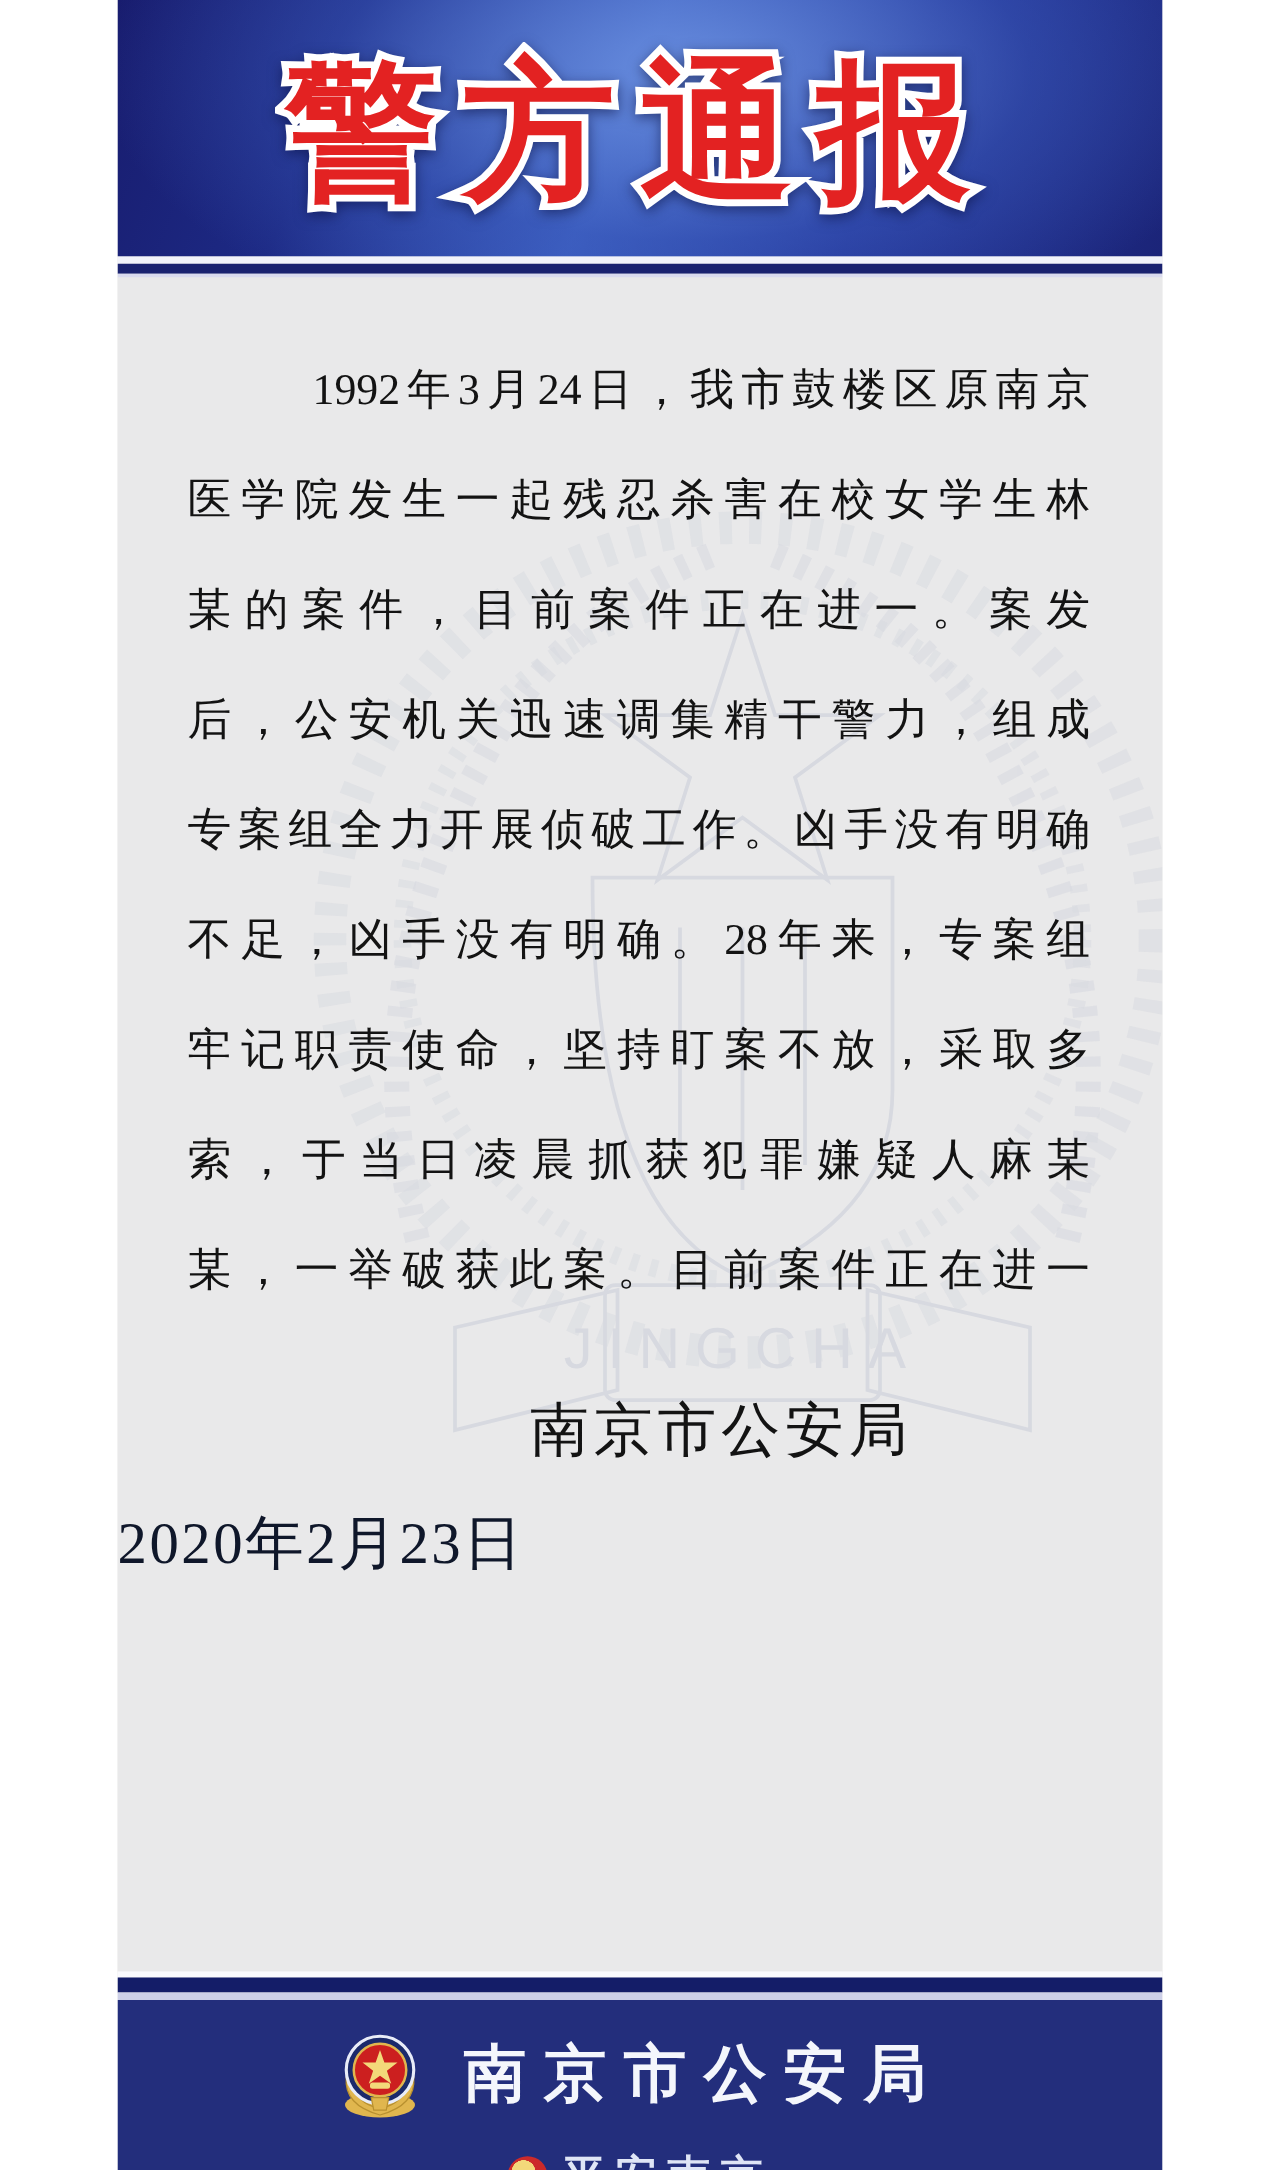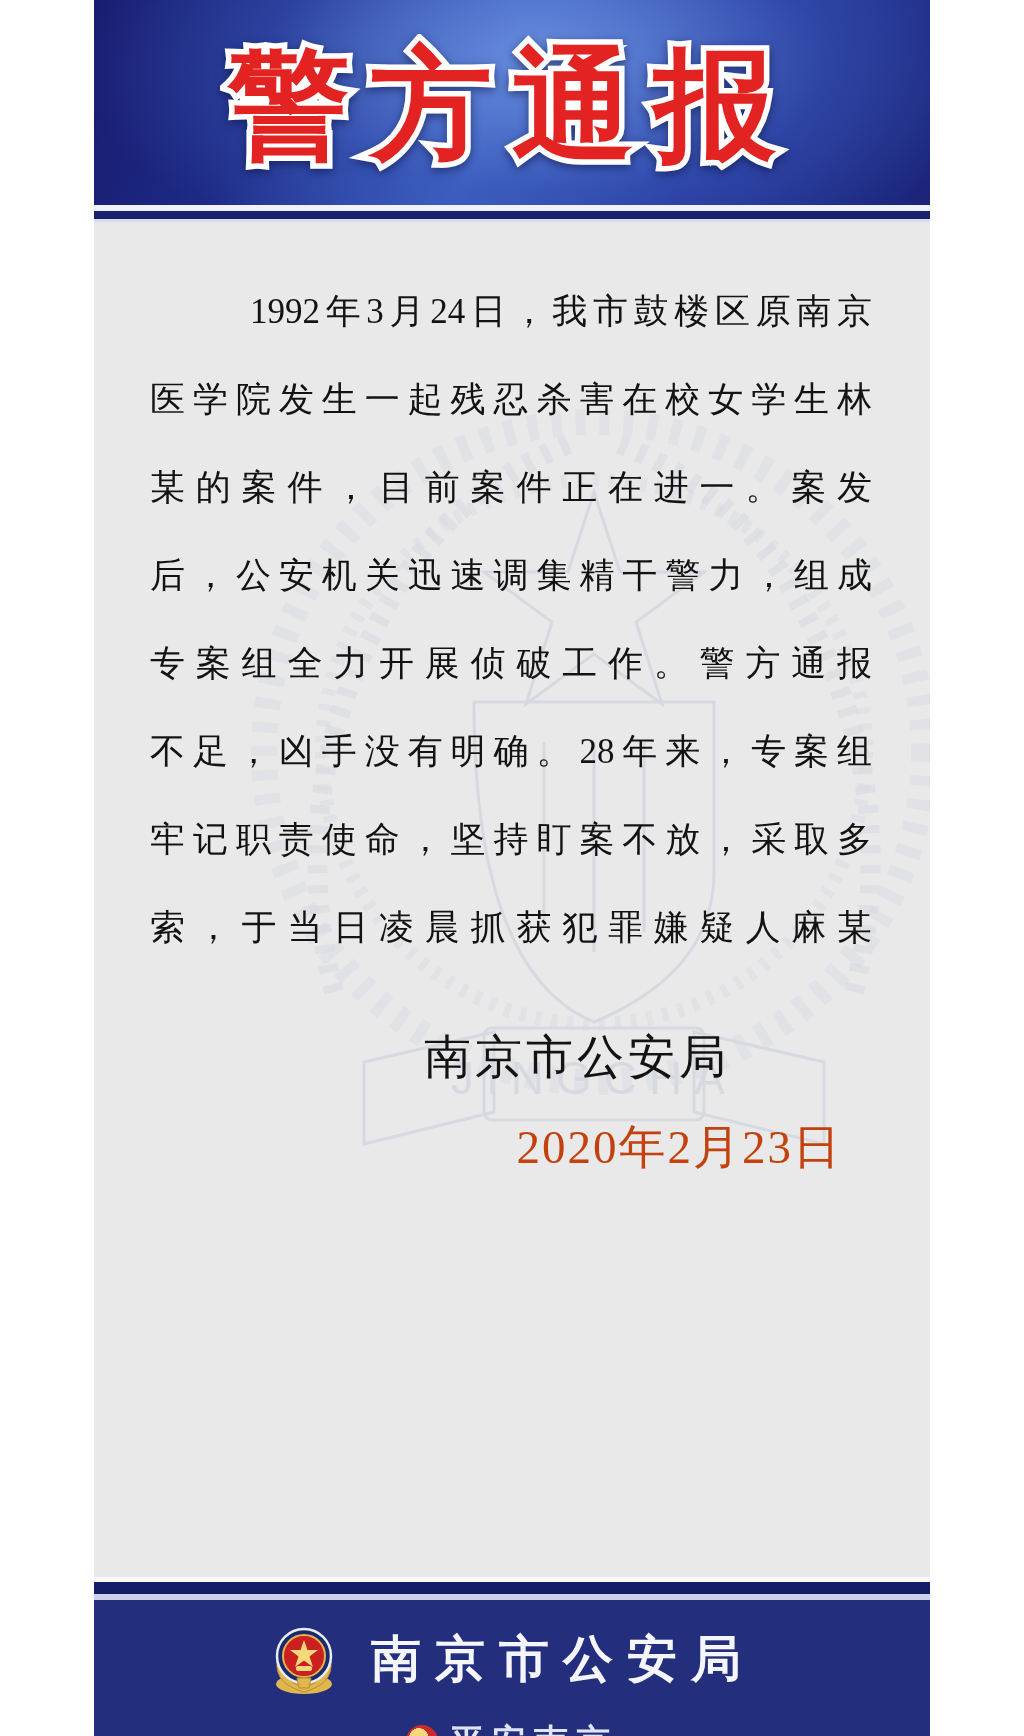--- a/index.html
+++ b/index.html
@@ -55,22 +55,22 @@
   }
   .pline.indent{text-indent:100px;}
   .pline.short{text-align:left;text-align-last:left;letter-spacing:6px;}
   .signature{
     position:relative;z-index:2;margin-top:40px;
     padding-right:200px;text-align:right;
     font-size:47px;line-height:90px;color:#131313;letter-spacing:4px;
   }
   .sigdate{
     position:relative;z-index:2;
-    padding-right:88px;text-align:right;
-    font-size:47px;line-height:90px;color:#c2410c;letter-spacing:2px;
+    padding-right:88px;
+    font-size:47px;line-height:90px;color:#0f172a;letter-spacing:2px;
   }
   
   .footer{
     position:relative;width:100%;height:136px;background:#232e7c;
   }
   .footer-row{
     display:flex;align-items:center;justify-content:center;
     gap:32px;padding-top:22px;
   }
   .badge{width:70px;height:74px;flex:0 0 auto;}
@@ -127,24 +127,25 @@
         <rect x="240" y="796" width="220" height="92" rx="8"></rect>
       </g>
       <text x="350" y="862" text-anchor="middle" font-size="46" letter-spacing="12" fill="#c9cdd8" font-family="Liberation Sans, DejaVu Sans, sans-serif">JINGCHA</text>
     </svg>
 
     <div class="paragraph">
       <div class="pline indent">1992年3月24日，我市鼓楼区原南京</div>
       <div class="pline">医学院发生一起残忍杀害在校女学生林</div>
       <div class="pline">某的案件，目前案件正在进一。案发</div>
       <div class="pline">后，公安机关迅速调集精干警力，组成</div>
-      <div class="pline">专案组全力开展侦破工作。警方通报</div>
+      <div class="pline">专案组全力开展侦破工作。凶手没有明确</div>
       <div class="pline">不足，凶手没有明确。28年来，专案组</div>
       <div class="pline">牢记职责使命，坚持盯案不放，采取多</div>
       <div class="pline">索，于当日凌晨抓获犯罪嫌疑人麻某</div>
+      <div class="pline">某，一举破获此案。目前案件正在进一</div>
     </div>
 
     <div class="signature">南京市公安局</div>
     <div class="sigdate">2020年2月23日</div>
   </div>
 
   <div class="stripe sb-a"></div>
   <div class="stripe sb-b"></div>
   <div class="stripe sb-c"></div>
 

